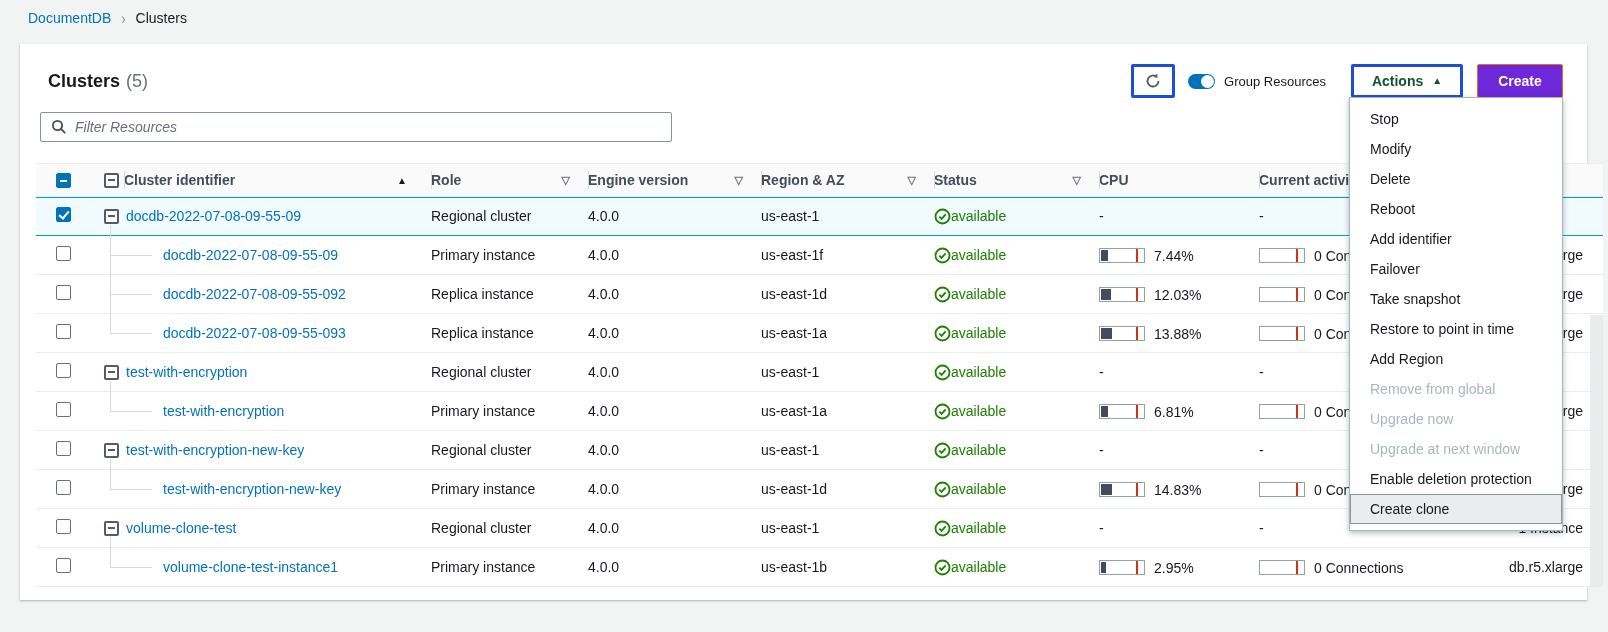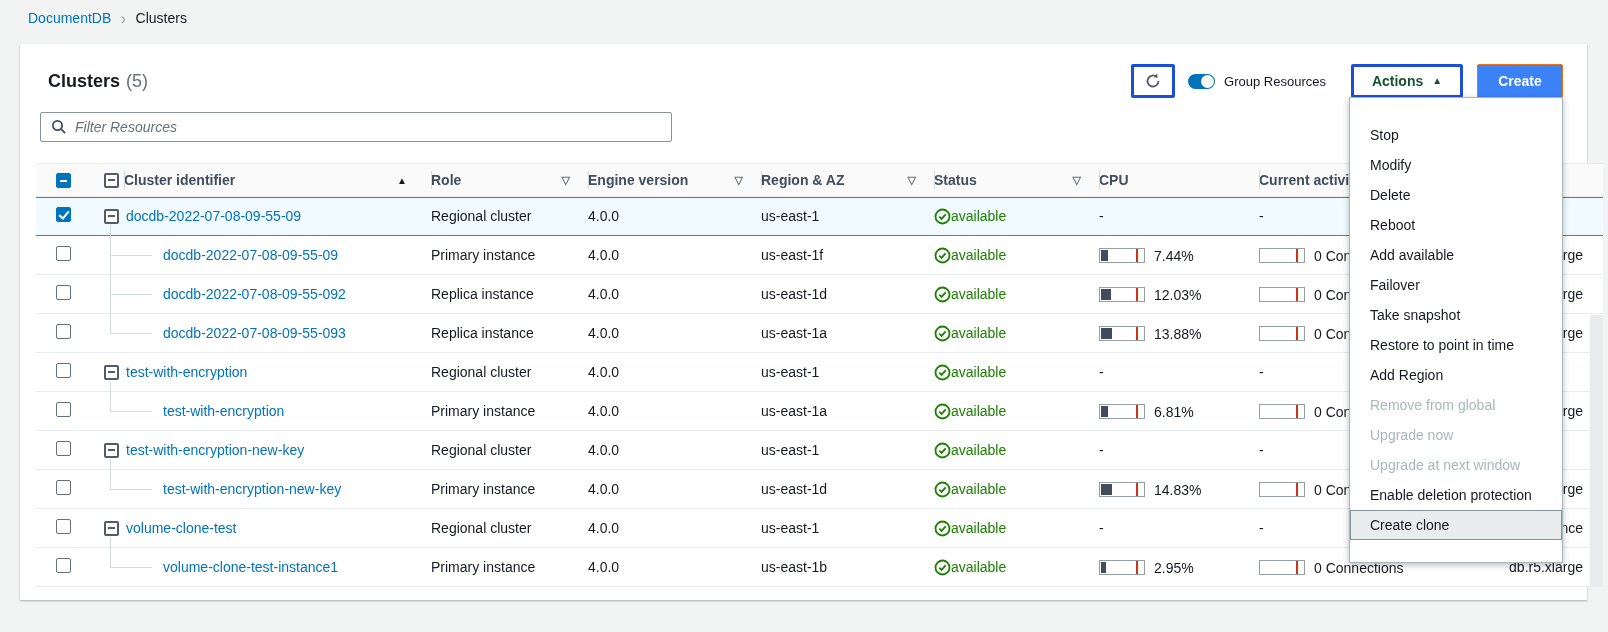--- a/index.html
+++ b/index.html
@@ -21,21 +21,21 @@
 
   .btn { height:34px; border-radius:2px; background:#fff; border:3px solid #1d4ed8; color:#14532d; font-weight:bold; font-size:14px; display:flex; align-items:center; justify-content:center; cursor:pointer; font-family:inherit; }
   .btn-refresh { width:44px; }
   .btn-refresh svg { display:block; }
   .toggle-wrap { display:flex; align-items:center; margin-left:13px; }
   .toggle { width:27px; height:15px; border-radius:8px; background:#0073bb; position:relative; cursor:pointer; }
   .toggle .knob { position:absolute; right:1px; top:1px; width:13px; height:13px; border-radius:50%; background:#fff; }
   .toggle-label { margin-left:9px; color:#16191f; font-size:13px; }
   .btn-actions { width:112px; margin-left:25px; gap:9px; }
   .btn-actions .caret { font-size:10px; transform:translateY(-1px); }
-  .btn-create { width:86px; margin-left:14px; background:#3b82f6; border:1px solid #ec7211; color:#fff; }
+  .btn-create { width:86px; margin-left:14px; background:#6d28d9; border:1px solid #ec7211; color:#fff; }
 
   
   .filter-box { position:absolute; left:20px; top:68px; width:632px; height:30px; border:1px solid #879596; border-radius:2px; background:#fff; display:flex; align-items:center; padding:0 10px; }
   .filter-box svg { flex:0 0 auto; }
   .filter-input { border:none; outline:none; flex:1; margin-left:8px; font-family:inherit; font-size:14px; font-style:italic; color:#687078; background:transparent; }
   .filter-input::placeholder { color:#687078; font-style:italic; opacity:1; }
 
   
   .table { position:absolute; left:16px; top:119px; width:100%; }
   .grid-row { display:grid; grid-template-columns:48px 40px 307px 157px 173px 173px 165px 160px 177px 1fr; align-items:center; }
@@ -70,21 +70,21 @@
   .status-wrap svg { flex:0 0 auto; }
 
   .gauge { width:46px; height:15px; border:1px solid #95a0a1; background:#fff; position:relative; display:inline-block; vertical-align:middle; }
   .gauge .fill { position:absolute; left:1px; top:1px; bottom:1px; background:#414d5c; }
   .gauge .tick { position:absolute; left:36px; top:0; bottom:0; width:2px; background:#d13212; }
   .metric-text { margin-left:9px; vertical-align:middle; }
 
   .scroll-strip { position:absolute; right:0; top:152px; bottom:0; width:13px; background:#e9ebed; }
 
   
-  .dropdown { position:absolute; left:1349px; top:97px; width:214px; background:#fff; border:1px solid #aab7b8; box-shadow:0 2px 6px rgba(0,28,36,.3); z-index:20; padding:22px 0; }
+  .dropdown { position:absolute; left:1349px; top:97px; width:214px; background:#fff; border:1px solid #aab7b8; box-shadow:0 2px 6px rgba(0,28,36,.3); z-index:20; padding:6px 0; }
   .menu-item { height:30px; line-height:30px; padding:0 20px; color:#16191f; font-size:14px; white-space:nowrap; cursor:pointer; }
   .menu-item.disabled { color:#aab7b8; cursor:default; }
   .menu-item.highlighted { background:#eaeded; box-shadow:inset 0 0 0 1px #879596; }
 </style>
 </head>
 <body>
 
 <div class="breadcrumb">
   <a href="#">DocumentDB</a>
   <span class="crumb-sep">›</span>
@@ -372,21 +372,21 @@
       </div>
     <div class="scroll-strip"></div>
   </div>
 </div>
 
 <div class="dropdown" id="actions-menu">
     <div class="menu-item">Stop</div>
     <div class="menu-item">Modify</div>
     <div class="menu-item">Delete</div>
     <div class="menu-item">Reboot</div>
-    <div class="menu-item">Add available</div>
+    <div class="menu-item">Add identifier</div>
     <div class="menu-item">Failover</div>
     <div class="menu-item">Take snapshot</div>
     <div class="menu-item">Restore to point in time</div>
     <div class="menu-item">Add Region</div>
     <div class="menu-item disabled">Remove from global</div>
     <div class="menu-item disabled">Upgrade now</div>
     <div class="menu-item disabled">Upgrade at next window</div>
     <div class="menu-item">Enable deletion protection</div>
     <div class="menu-item highlighted">Create clone</div>
   </div>

